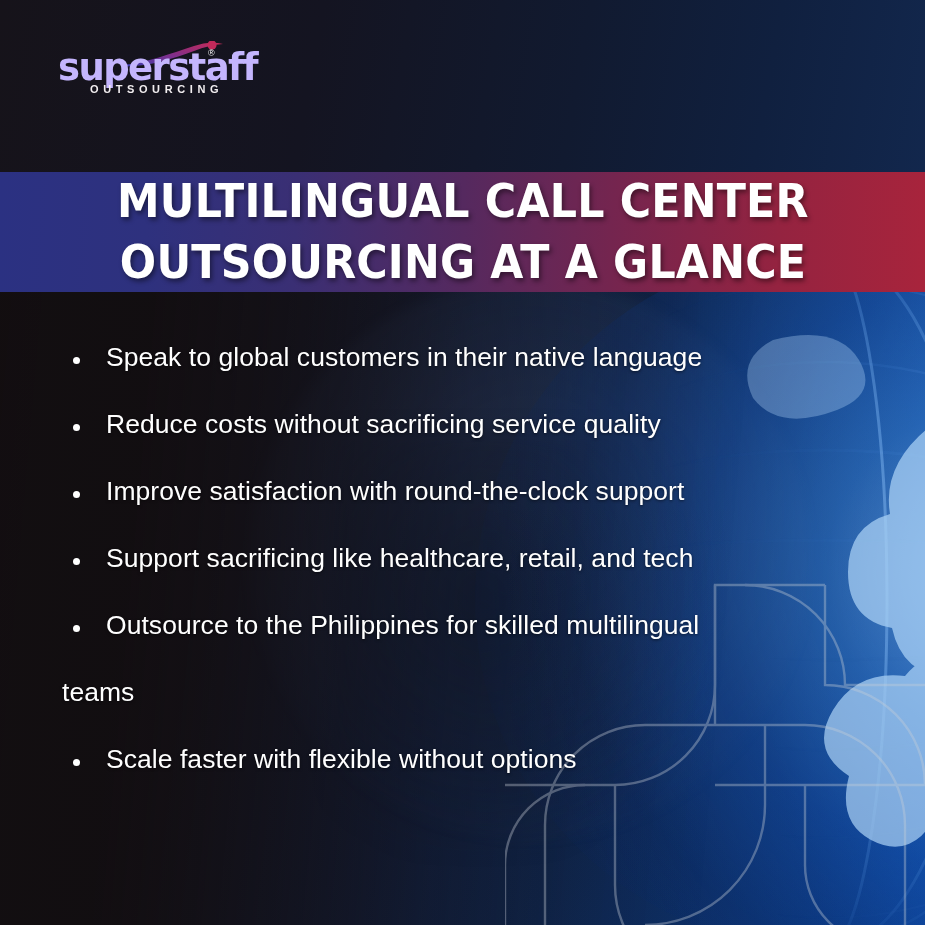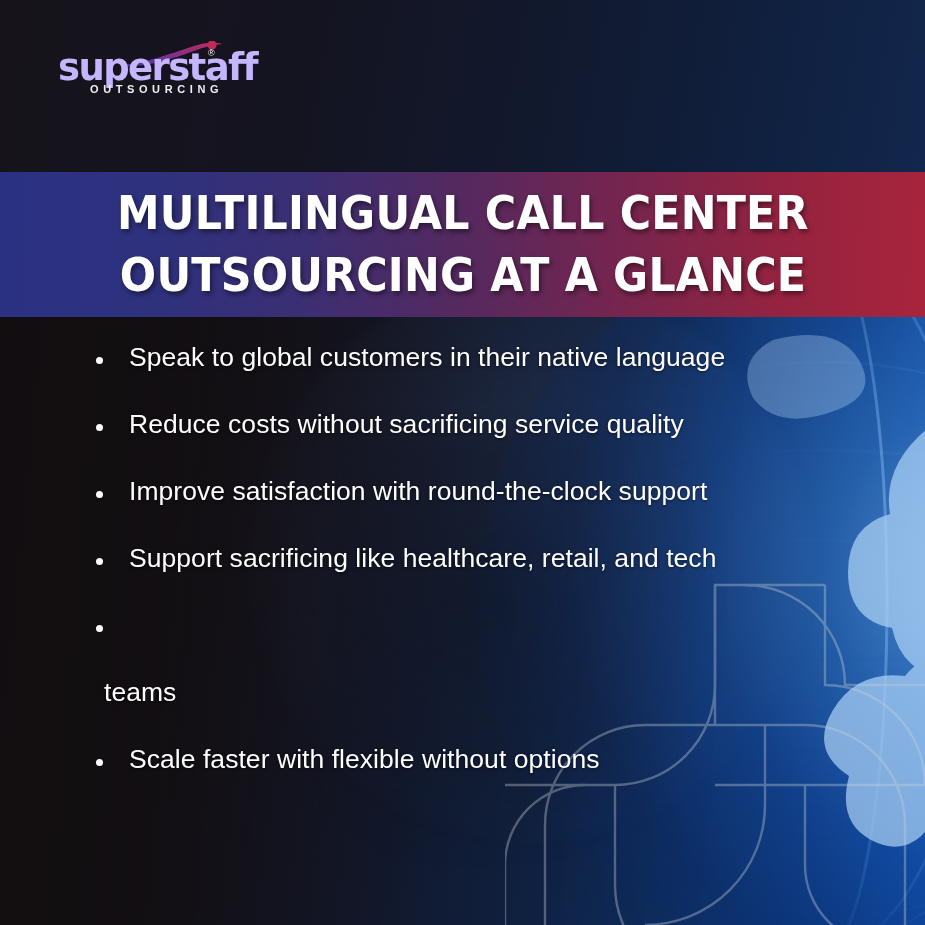--- a/index.html
+++ b/index.html
@@ -197,21 +197,21 @@
     color: #f2eef0;
     line-height: 1;
   }
 
   
   .banner {
     position: absolute;
     left: 0;
     top: 172px;
     width: 925px;
-    height: 145px;
+    height: 120px;
     background: linear-gradient(92deg,
       #2b3182 0%,
       #2e317e 16%,
       #3a2f74 32%,
       #55295f 50%,
       #74254f 66%,
       #942340 84%,
       #a8243c 100%);
     display: flex;
     flex-direction: column;
@@ -239,21 +239,21 @@
     width: 925px;
     padding: 0;
     margin: 0;
     list-style: none;
   }
   .bullet-row {
     position: relative;
     display: flex;
     align-items: flex-start;
     height: 67px;
-    padding-left: 96px;
+    padding-left: 73px;
   }
   .bullet-dot {
     position: relative;
     top: 17px;
     flex: 0 0 auto;
     width: 7px;
     height: 7px;
     border-radius: 50%;
     background: #ffffff;
     margin-right: 26px;
@@ -262,21 +262,21 @@
     font-family: "Liberation Sans", sans-serif;
     font-size: 26.5px;
     font-weight: 400;
     color: #ffffff;
     line-height: 1.34;
     letter-spacing: 0.05px;
     white-space: nowrap;
     text-shadow: 0 1px 3px rgba(0,0,0,0.55);
   }
   .bullet-cont {
-    padding-left: 104px;
+    padding-left: 62px;
     height: 67px;
     display: flex;
     align-items: flex-start;
   }
 </style>
 </head>
 <body>
 
 <div class="poster">
 
@@ -388,20 +388,21 @@
     <li class="bullet-row">
       <span class="bullet-dot"></span>
       <span class="bullet-text">Improve satisfaction with round-the-clock support</span>
     </li>
     <li class="bullet-row">
       <span class="bullet-dot"></span>
       <span class="bullet-text">Support sacrificing like healthcare, retail, and tech</span>
     </li>
     <li class="bullet-row">
       <span class="bullet-dot"></span>
+      <span class="bullet-text">Outsource to the Philippines for skilled multilingual</span>
     </li>
     <li class="bullet-cont">
       <span class="bullet-text">teams</span>
     </li>
     <li class="bullet-row">
       <span class="bullet-dot"></span>
       <span class="bullet-text">Scale faster with flexible without options</span>
     </li>
   </ul>
 

